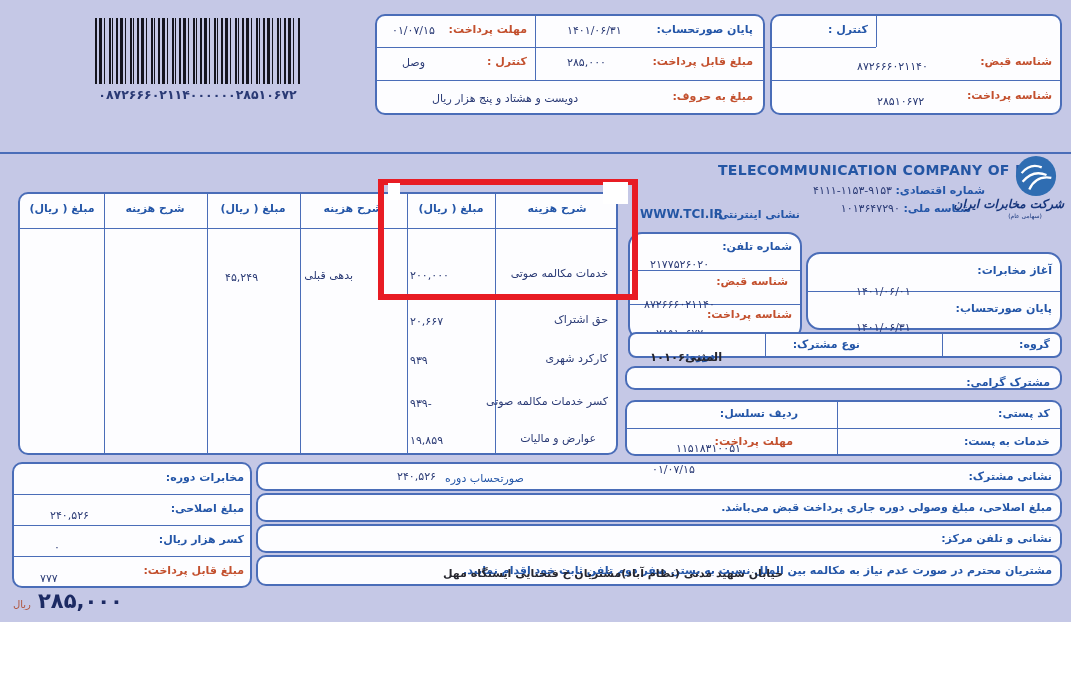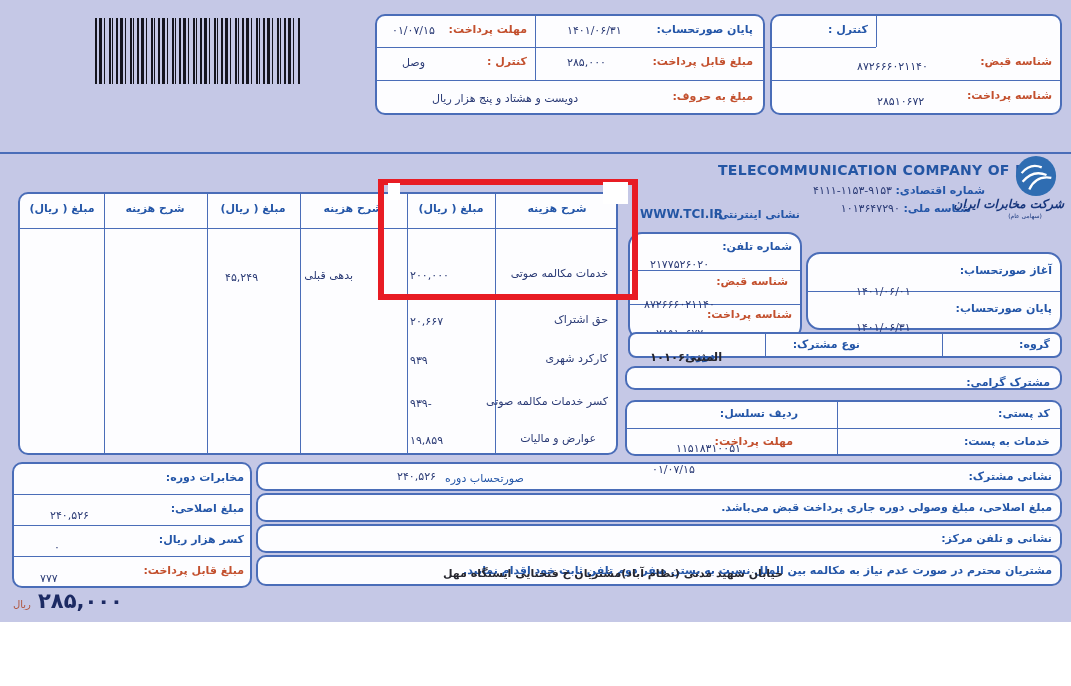--- a/index.html
+++ b/index.html
@@ -26,20 +26,21 @@
   .sep{position:absolute;left:0;top:152px;width:1071px;height:0;border-top:2px solid #4a6db8;}
   .float{z-index:5;}
 </style>
 </head>
 <body>
 
 <div class="sheet">
   <div class="bg"></div>
 
   <div class="barcode"></div>
+  <div class="t num" style="left:70px;top:87px;width:255px;text-align:center;font-size:12.5px;font-weight:bold;letter-spacing:1px;">۰۸۷۲۶۶۶۰۲۱۱۴۰۰۰۰۰۰۲۸۵۱۰۶۷۲</div>
 
   <div class="box" style="left:375px;top:14px;width:390px;height:101px;">
     <div class="hline" style="top:31px;"></div>
     <div class="hline" style="top:64px;"></div>
     <div class="vline" style="left:158px;height:64px;"></div>
     <span class="t fa lb" style="right:10px;top:7px;">پایان صورتحساب:</span>
     <span class="t num" style="left:190px;top:8px;">۱۴۰۱/۰۶/۳۱</span>
     <span class="t fa lr" style="right:236px;top:7px;">مهلت پرداخت:</span>
     <span class="t num" style="left:15px;top:8px;">۰۱/۰۷/۱۵</span>
     <span class="t fa lr" style="right:10px;top:39px;">مبلغ قابل پرداخت:</span>
@@ -91,21 +92,21 @@
     <span class="t fa lb" style="right:8px;top:6px;">شماره تلفن:</span>
     <span class="t num" style="left:20px;top:24px;">۲۱۷۷۵۲۶۰۲۰</span>
     <span class="t fa lr" style="right:12px;top:41px;">شناسه قبض:</span>
     <span class="t num" style="left:14px;top:64px;">۸۷۲۶۶۶۰۲۱۱۴۰</span>
     <span class="t fa lr" style="right:8px;top:74px;">شناسه پرداخت:</span>
     <span class="t num" style="left:26px;top:93px;">۲۸۵۱۰۶۷۲</span>
   </div>
 
   <div class="box" style="left:806px;top:252px;width:256px;height:78px;border-radius:14px;">
     <div class="hline" style="top:37px;"></div>
-    <span class="t fa lb" style="right:8px;top:10px;">آغاز صورتحساب:</span>
+    <span class="t fa lb" style="right:8px;top:10px;">آغاز مخابرات:</span>
     <span class="t num" style="left:48px;top:31px;">۱۴۰۱/۰۶/۰۱</span>
     <span class="t fa lb" style="right:8px;top:48px;">پایان صورتحساب:</span>
     <span class="t num float" style="left:48px;top:67px;">۱۴۰۱/۰۶/۳۱</span>
   </div>
 
   <div class="box" style="left:628px;top:332px;width:434px;height:26px;border-radius:8px;">
     <div class="vline" style="left:312px;height:22px;"></div>
     <div class="vline" style="left:135px;height:22px;"></div>
     <span class="t fa lb" style="right:10px;top:4px;">گروه:</span>
     <span class="t fa lb" style="right:200px;top:4px;">نوع مشترک:</span>

